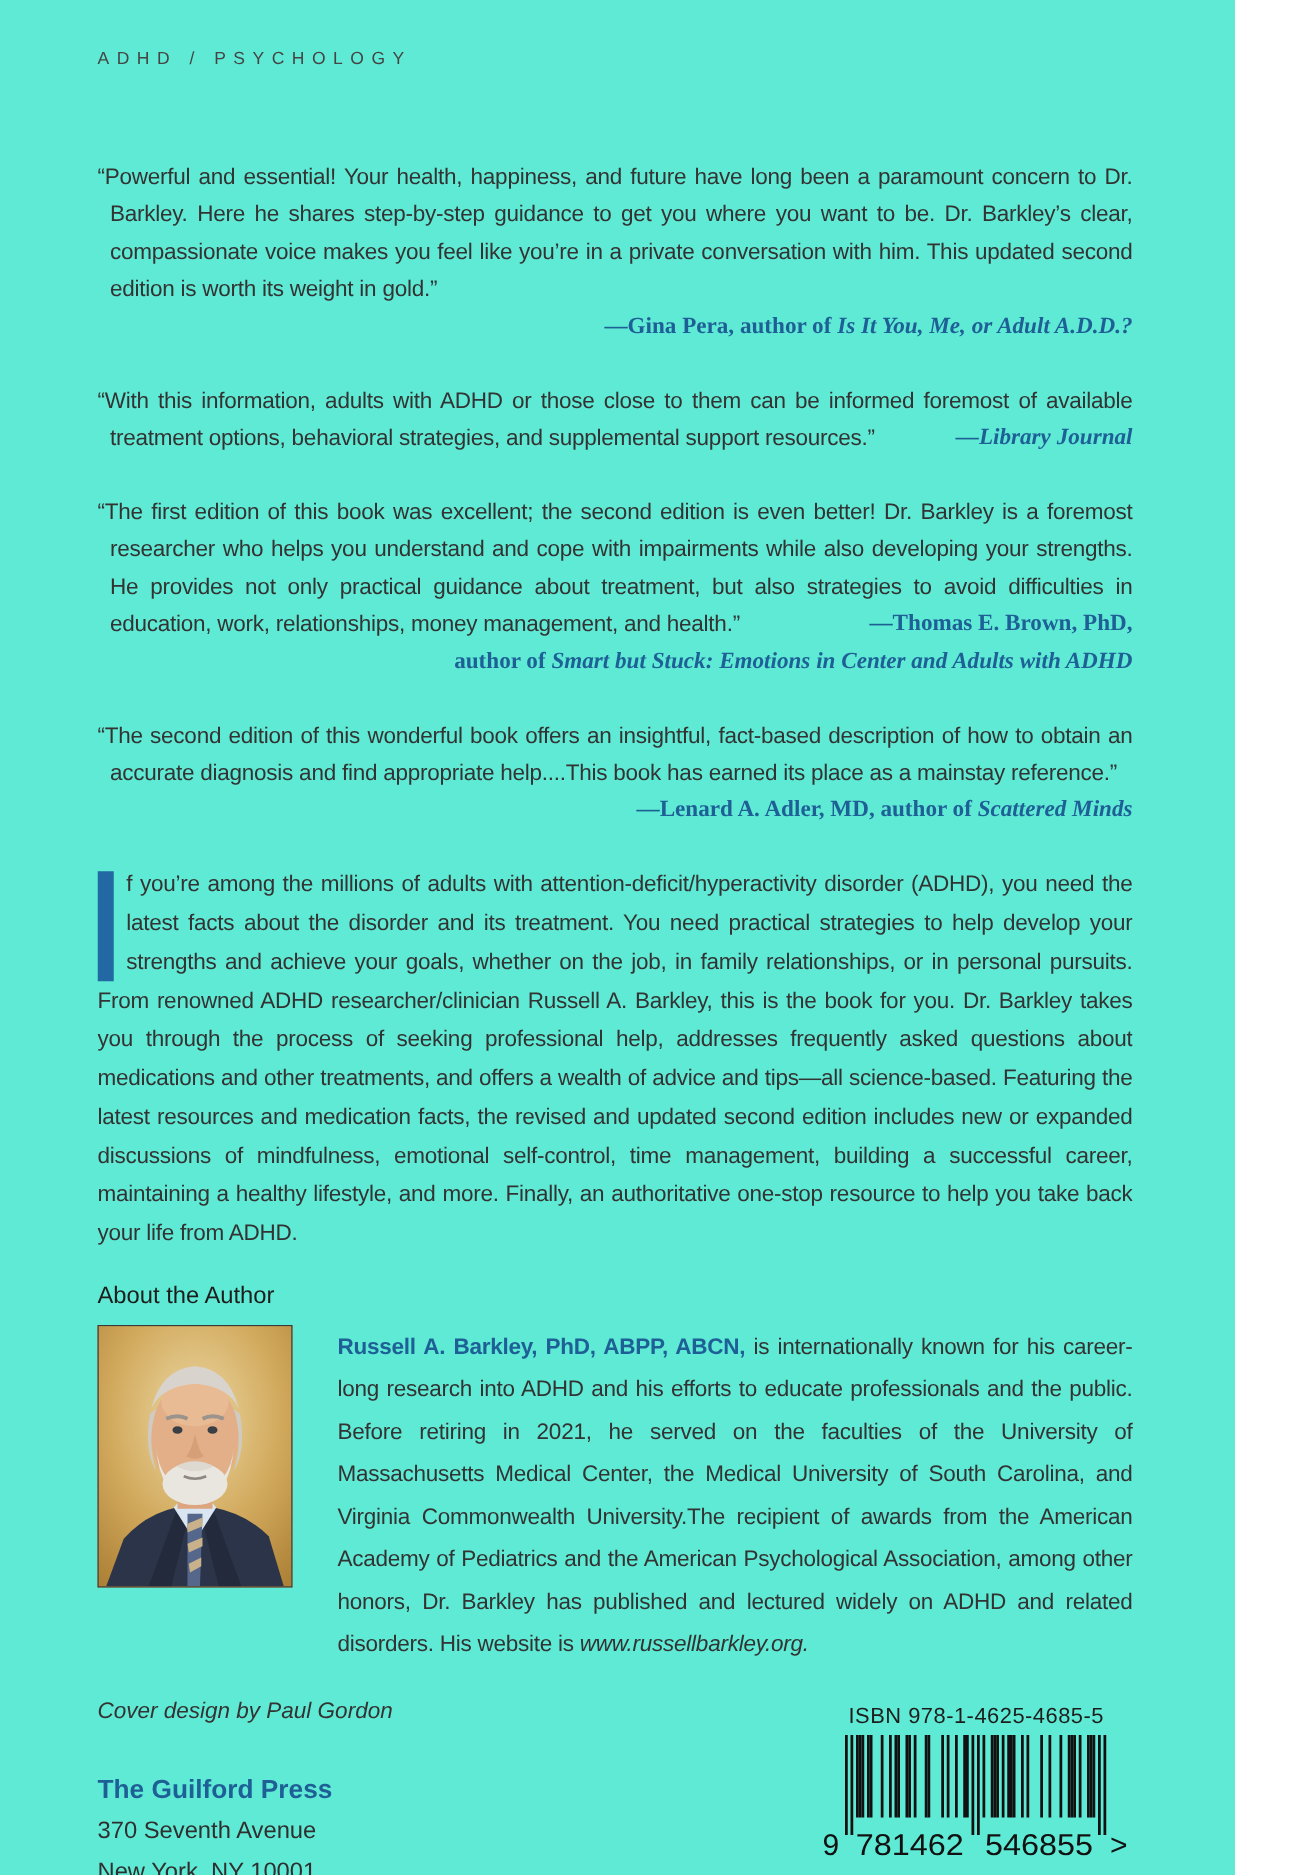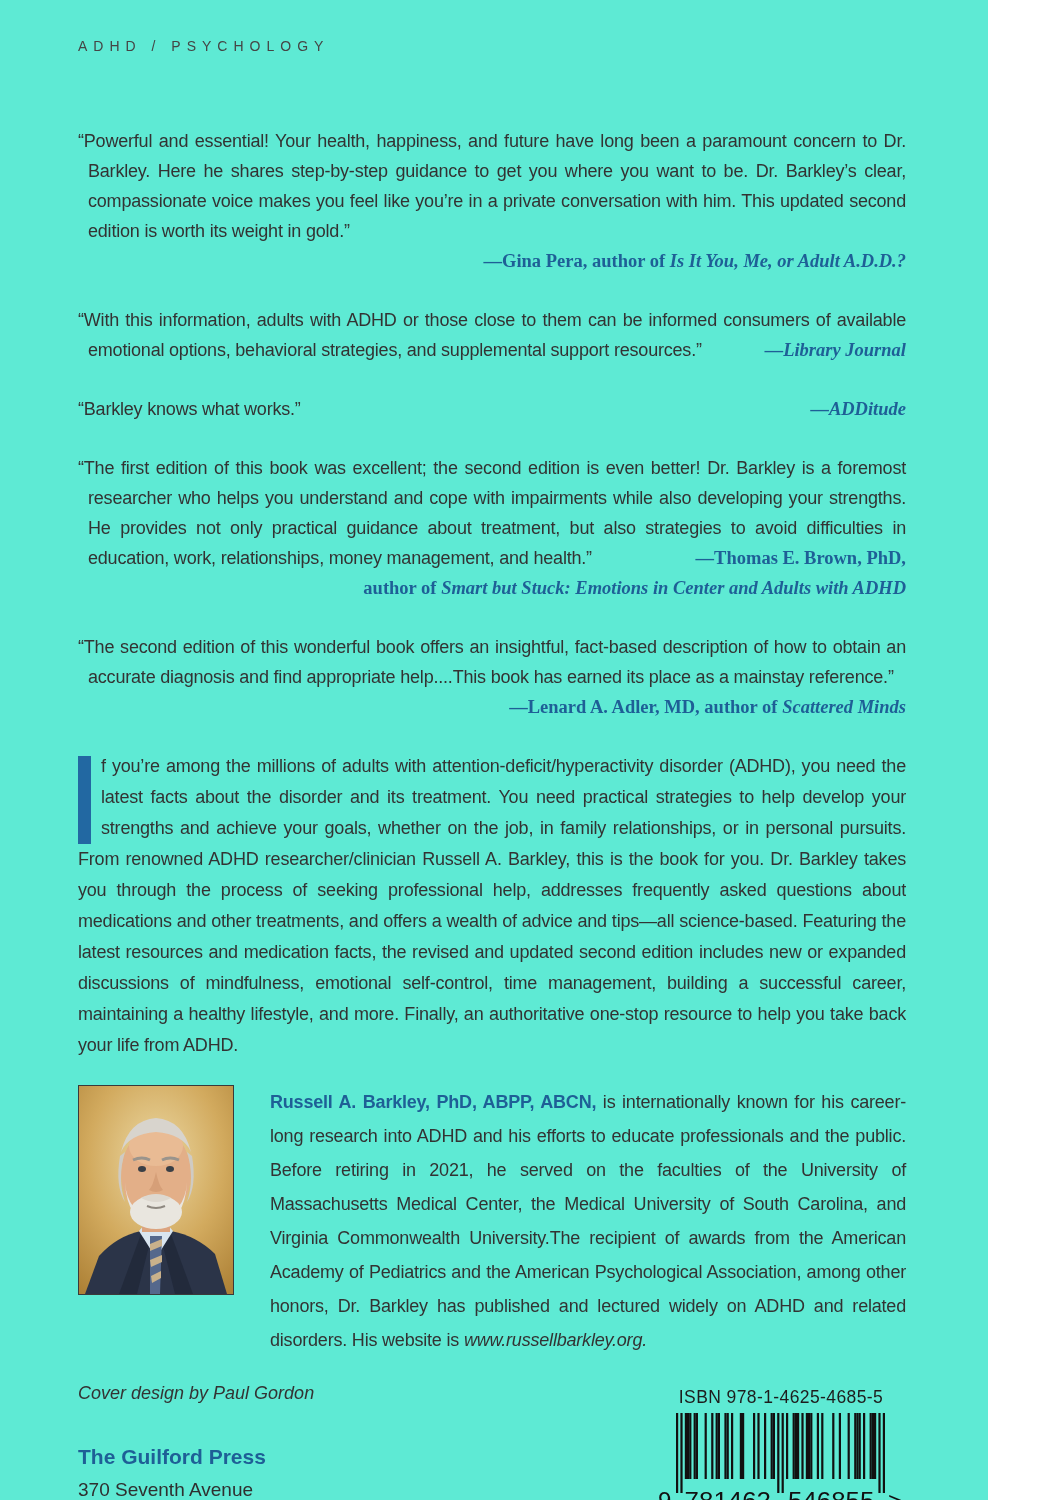--- a/index.html
+++ b/index.html
@@ -61,43 +61,40 @@
 <div class="page">
 
   <div class="category">ADHD / PSYCHOLOGY</div>
 
   <section class="quotes" id="quotes">
       <div class="quote">
         <p class="quote-text">“Powerful and essential! Your health, happiness, and future have long been a paramount concern to Dr. Barkley. Here he shares step-by-step guidance to get you where you want to be. Dr. Barkley’s clear, compassionate voice makes you feel like you’re in a private conversation with him. This updated second edition is worth its weight in gold.”</p>
         <div class="attr"><span>—Gina Pera, author of </span><i>Is It You, Me, or Adult A.D.D.?</i></div>
       </div>
       <div class="quote">
-        <p class="quote-text">“With this information, adults with ADHD or those close to them can be informed consumers of available emotional options, behavioral strategies, and supplemental support resources.”</p>
+        <p class="quote-text">“With this information, adults with ADHD or those close to them can be informed foremost of available treatment options, behavioral strategies, and supplemental support resources.”</p>
         <div class="attr attr-inline"><i>—Library Journal</i></div>
-      </div>
-      <div class="quote">
-        <p class="quote-text">“Barkley knows what works.”</p>
-        <div class="attr attr-inline"><i>—ADDitude</i></div>
       </div>
       <div class="quote">
         <p class="quote-text">“The first edition of this book was excellent; the second edition is even better! Dr. Barkley is a foremost researcher who helps you understand and cope with impairments while also developing your strengths. He provides not only practical guidance about treatment, but also strategies to avoid difficulties in education, work, relationships, money management, and health.”</p>
         <div class="attr attr-inline"><span>—Thomas E. Brown, PhD,</span></div>
         <div class="attr"><span>author of </span><i>Smart but Stuck: Emotions in Center and Adults with ADHD</i></div>
       </div>
       <div class="quote">
         <p class="quote-text">“The second edition of this wonderful book offers an insightful, fact-based description of how to obtain an accurate diagnosis and find appropriate help....This book has earned its place as a mainstay reference.”</p>
         <div class="attr"><span>—Lenard A. Adler, MD, author of </span><i>Scattered Minds</i></div>
       </div>
     </section>
 
   <section class="description">
     <span class="dropcap">I</span><span>f you’re among the millions of adults with attention-deficit/hyperactivity disorder (ADHD), you need the latest facts about the disorder and its treatment. You need practical strategies to help develop your strengths and achieve your goals, whether on the job, in family relationships, or in personal pursuits. From renowned ADHD researcher/clinician Russell A. Barkley, this is the book for you. Dr. Barkley takes you through the process of seeking professional help, addresses frequently asked questions about medications and other treatments, and offers a wealth of advice and tips—all science-based. Featuring the latest resources and medication facts, the revised and updated second edition includes new or expanded discussions of mindfulness, emotional self-control, time management, building a successful career, maintaining a healthy lifestyle, and more. Finally, an authoritative one-stop resource to help you take back your life from ADHD.</span>
   </section>
 
   <section class="about">
+    <h3 class="about-heading">About the Author</h3>
     <div class="about-row">
       <div class="photo">
         <svg viewBox="0 0 154 208" preserveAspectRatio="none">
           <defs>
             <radialGradient id="bgG" cx="50%" cy="35%" r="80%">
               <stop offset="0%" stop-color="#ecd9a4"></stop>
               <stop offset="55%" stop-color="#d2aa5e"></stop>
               <stop offset="100%" stop-color="#ad8136"></stop>
             </radialGradient>
           </defs>

